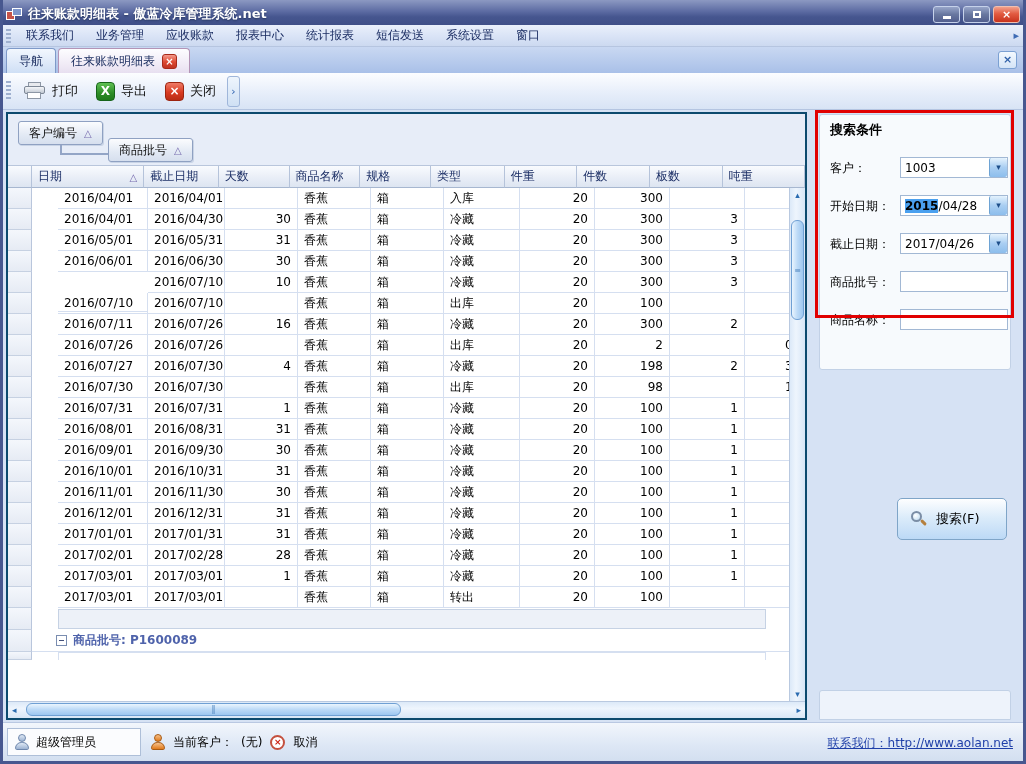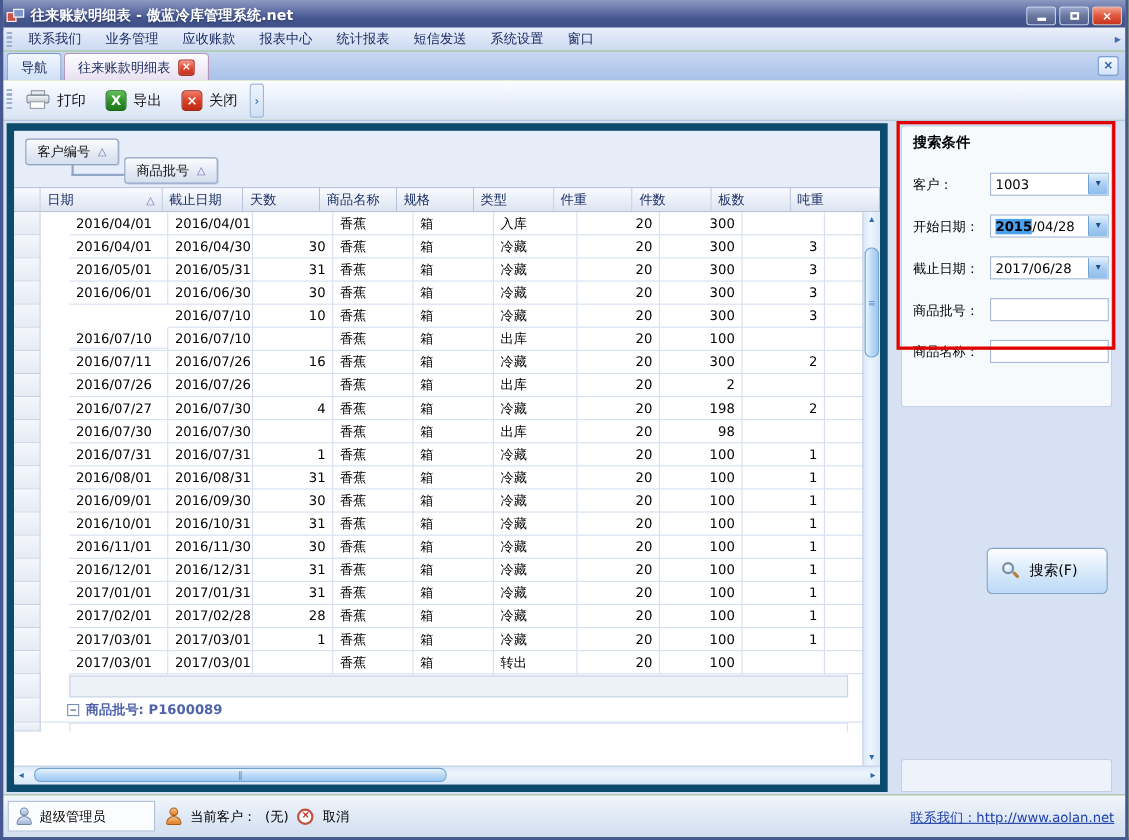--- a/index.html
+++ b/index.html
@@ -64,21 +64,21 @@
     text-align:center; line-height:17px; }
   .icon-excel { background:linear-gradient(#5fc053,#2d8c27 60%,#1f7a1c); border:1px solid #16641a; }
   .icon-redx  { background:linear-gradient(#ef7a66,#d93b22 55%,#b92c14); border:1px solid #9c2410; }
   .tool-overflow { width:13px; height:31px; margin-left:2px; border:1px solid #9fb6da; border-radius:3px;
     background:linear-gradient(#eef5fd,#cfe0f4); color:#2a5fae; font-size:11px; text-align:center; line-height:29px; }
 
   
   .content { position:absolute; left:0; right:0; top:110px; height:612px; background:#d6e2f4; }
 
   .grid-panel { position:absolute; left:3px; top:2px; width:801px; height:608px;
-    background:#fff; border:7px solid #0c4a6e; }
+    background:#fff; border:2px solid #0c4a6e; }
 
   .groupby { position:relative; height:52px; background:#e7edf8; border-bottom:1px solid #b9c6dc; }
   .chip { position:absolute; height:24px; padding:0 10px; border:1px solid #8fa1c2; border-radius:3px;
     background:linear-gradient(#fbfcfe,#e2e9f4 60%,#d6dfee); color:#111;
     display:flex; align-items:center; gap:7px; box-shadow:1px 1px 0 #c9d4e6; }
   .chip .tri { color:#7a6fb0; font-size:10px; }
   .chip1 { left:10px; top:7px; }
   .chip2 { left:100px; top:24px; }
   .chip-link { position:absolute; left:52px; top:31px; width:48px; height:10px;
     border-left:2px solid #93a5c6; border-bottom:2px solid #93a5c6; }
@@ -594,21 +594,21 @@
             <div class="f-row">
               <span class="f-label">开始日期：</span>
               <div class="f-ctl">
                 <div class="f-text"><span class="sel">2015</span>/04/28</div>
                 <div class="combo-btn">▾</div>
               </div>
             </div>
             <div class="f-row">
               <span class="f-label">截止日期：</span>
               <div class="f-ctl">
-                <div class="f-text">2017/06/28</div>
+                <div class="f-text">2017/04/26</div>
                 <div class="combo-btn">▾</div>
               </div>
             </div>
             <div class="f-row">
               <span class="f-label">商品批号：</span>
               <div class="f-ctl">
                 <div class="f-text"></div>
               </div>
             </div>
             <div class="f-row">

